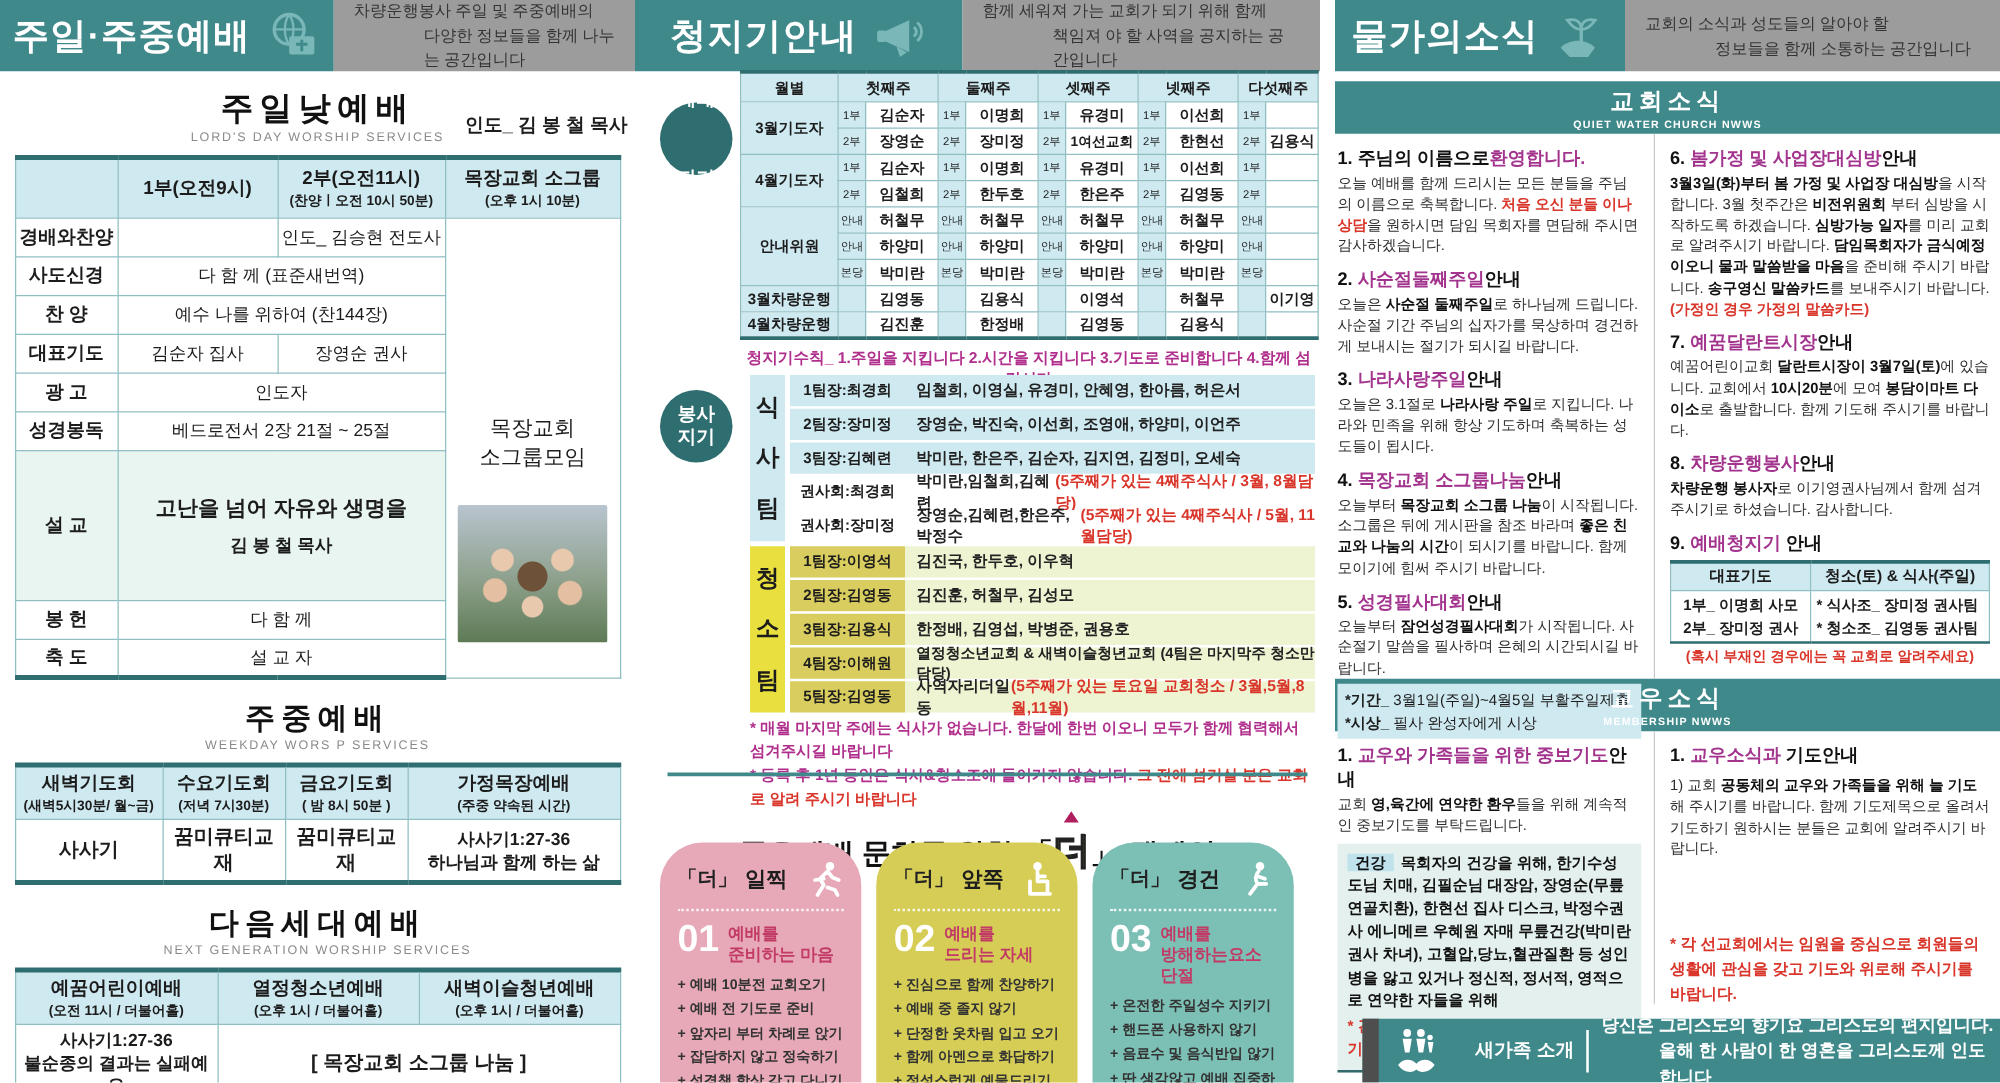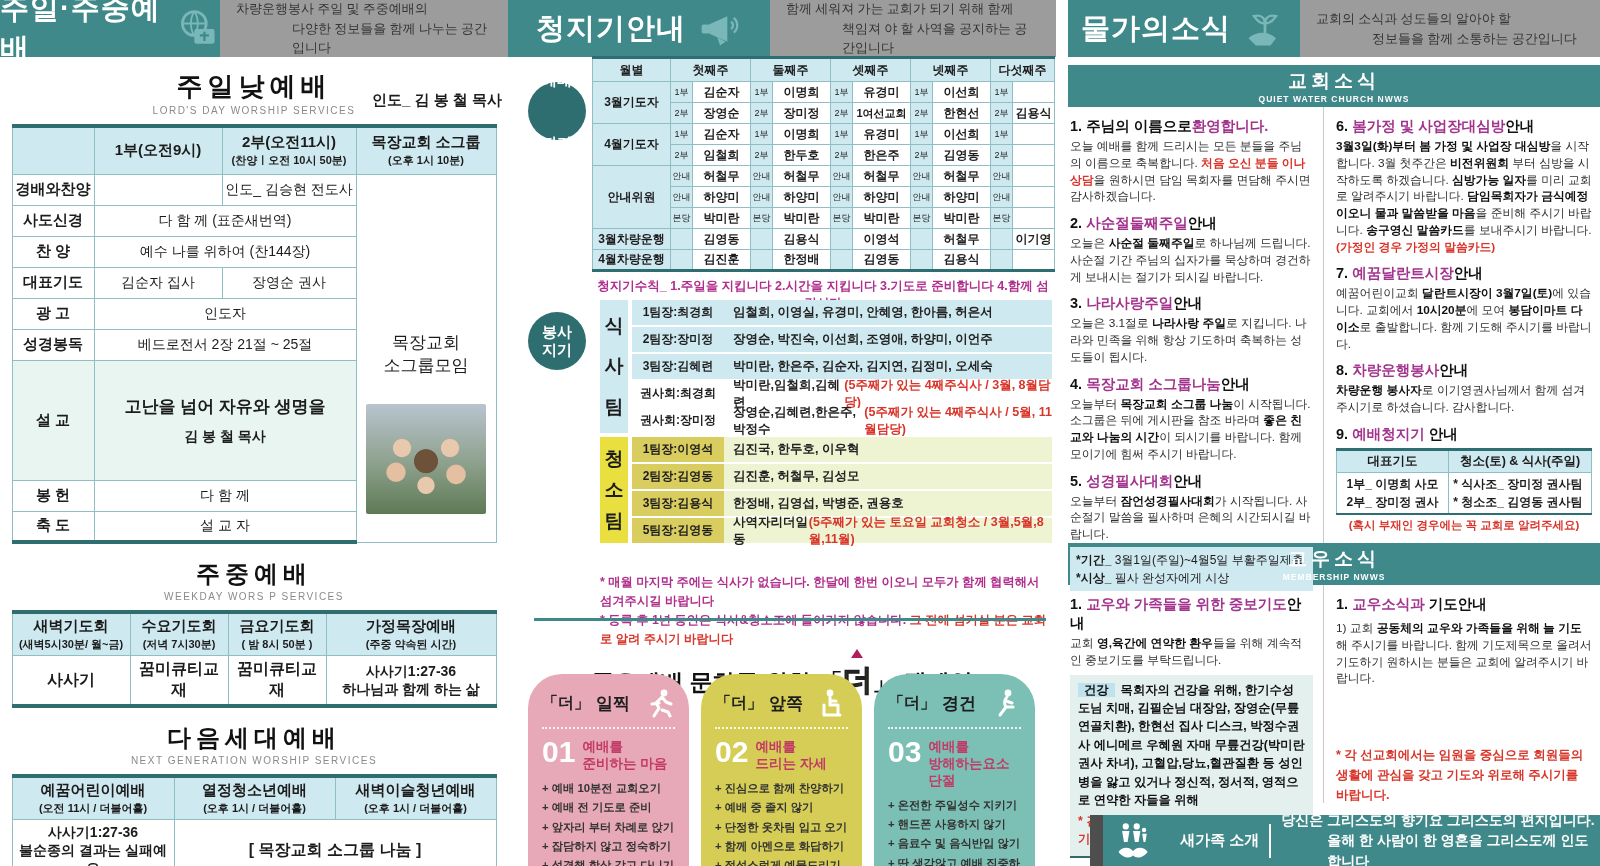--- a/index.html
+++ b/index.html
@@ -145,21 +145,21 @@
   .newfam .msg{color:#fff;font-size:14px;font-weight:bold;line-height:1.45;}
   .newfam .msg .m2{padding-left:46px;}
 </style>
 </head>
 <body>
 
 <div class="page">
 
   <section class="col" style="left:0;width:508px;">
     <div class="hdr">
-      <div class="tl" style="width:220px;">
+      <div class="tl" style="width:267px;text-align:center;">
         <span class="ht">주일·주중예배</span>
         <svg class="hicon" viewBox="0 0 48 48">
           <circle cx="20" cy="18" r="13" fill="none" stroke="#79b7b8" stroke-width="3"></circle>
           <path d="M8 18h24M20 5c-5 7-5 19 0 26M20 5c5 7 5 19 0 26" fill="none" stroke="#79b7b8" stroke-width="2"></path>
           <rect x="20" y="24" width="22" height="16" rx="2" fill="#79b7b8"></rect>
           <path d="M31 27v10M26 31h10" stroke="#3f8a8c" stroke-width="2.5"></path>
         </svg>
       </div>
       <div class="gr">
         <span class="d1">차량운행봉사 주일 및 주중예배의</span>
@@ -552,20 +552,26 @@
         <div class="trow">
           <div class="lead">2팀장:김영동</div>
           <div class="mem">
               <span>김진훈, 허철무, 김성모</span>
             </div>
         </div>
         <div class="trow">
           <div class="lead">3팀장:김용식</div>
           <div class="mem">
               <span>한정배, 김영섭, 박병준, 권용호</span>
+            </div>
+        </div>
+        <div class="trow">
+          <div class="lead">4팀장:이해원</div>
+          <div class="mem" style="font-size:11.8px;">
+              <span>열정청소년교회 &amp; 새벽이슬청년교회 (4팀은 마지막주 청소만 담당)</span>
             </div>
         </div>
         <div class="trow">
           <div class="lead">5팀장:김영동</div>
           <div class="mem">
               <span>사역자리더일동 </span>
               <span class="rednote">(5주째가 있는 토요일 교회청소 / 3월,5월,8월,11월)</span>
             </div>
         </div>
       </div>

